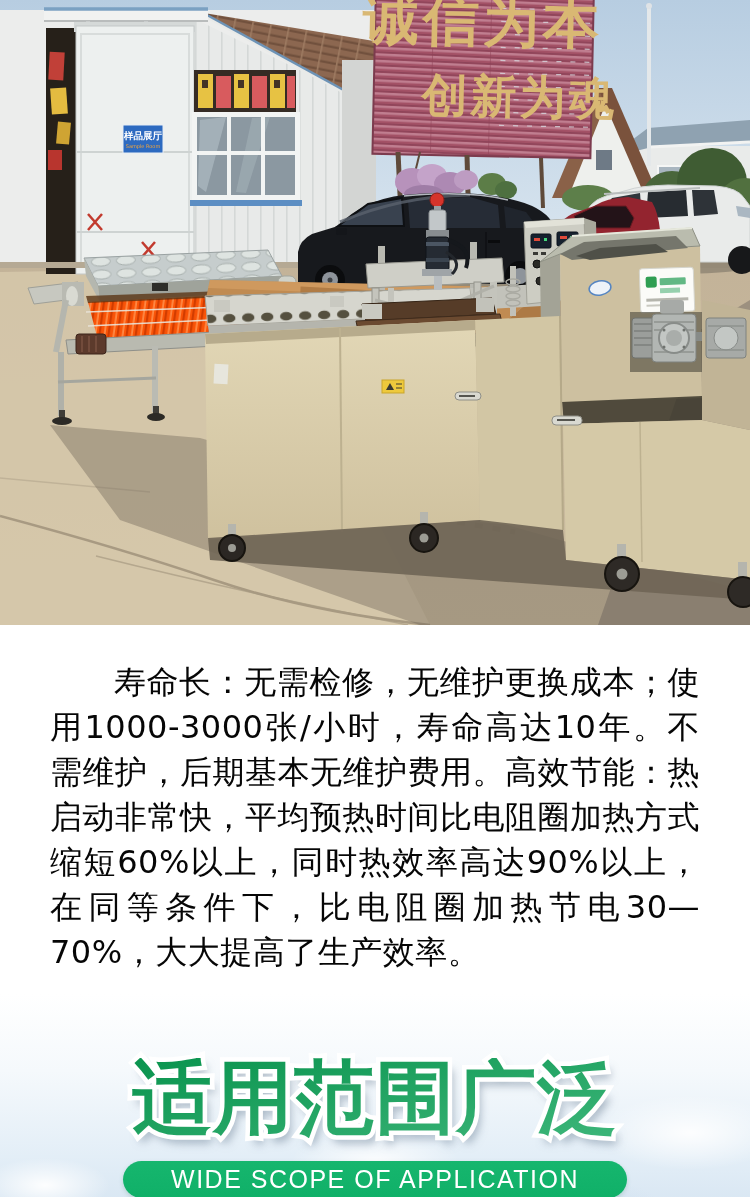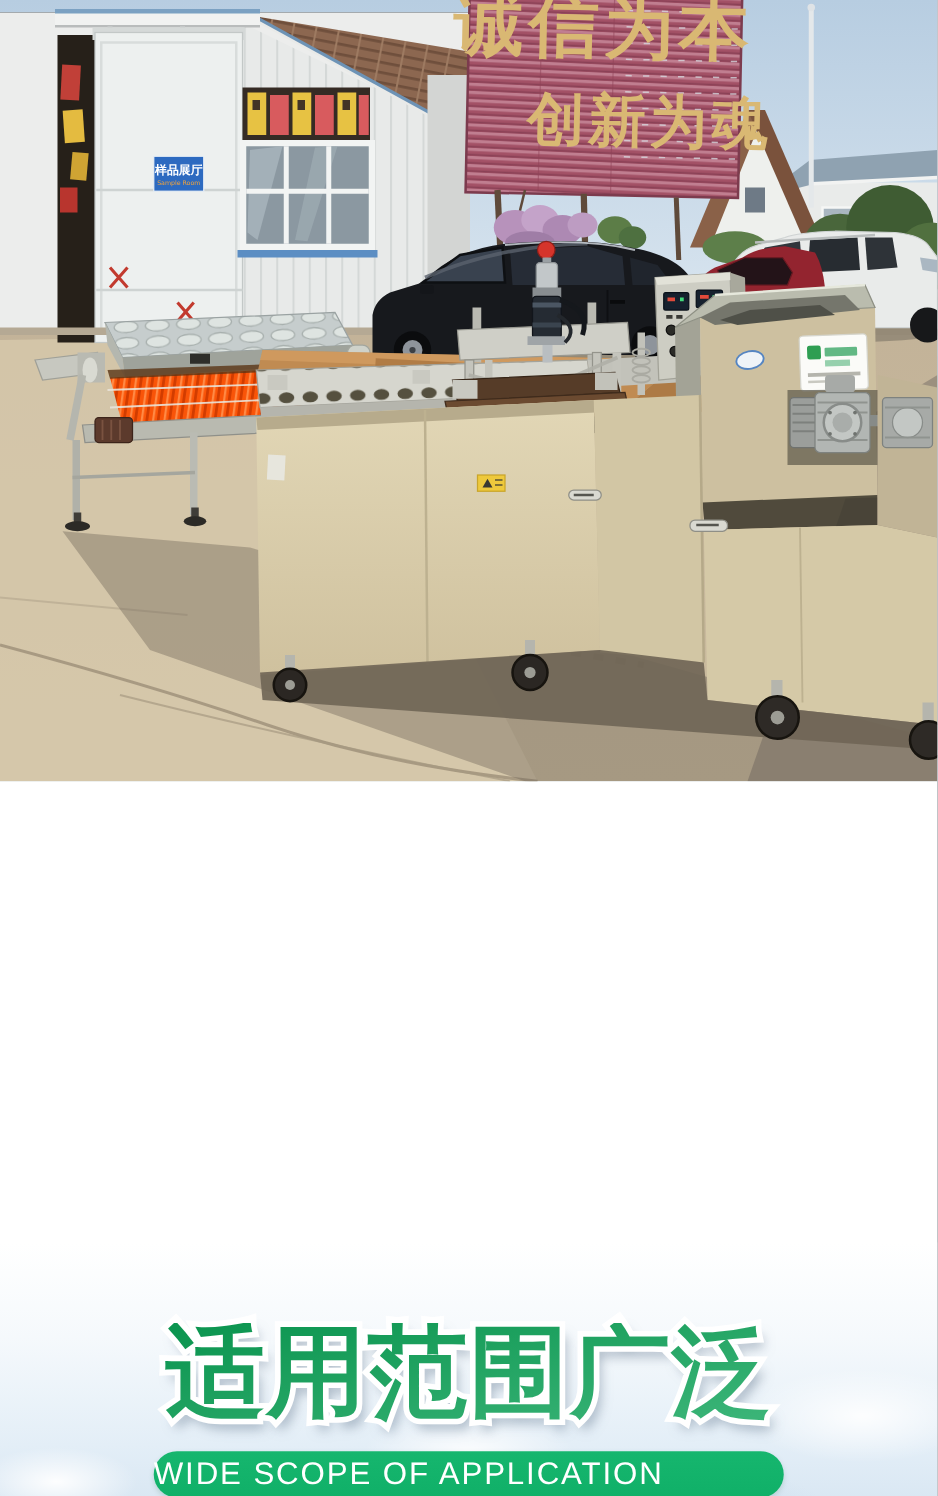--- a/index.html
+++ b/index.html
@@ -48,21 +48,21 @@
     position:absolute;left:0;right:0;top:0;
     z-index:-1;
     color:#ffffff;
     -webkit-text-stroke:9px #ffffff;
     text-shadow:0 0 4px #fff, 5px 8px 9px rgba(103,124,146,.55);
   }
   .apply-banner{
     width:504px;height:37px;margin:23px auto 0;
     background:linear-gradient(180deg,#16b66e,var(--banner-green));
     border-radius:19px;
-    display:flex;align-items:center;
+    display:flex;align-items:center;justify-content:center;
     box-shadow:0 2px 4px rgba(80,140,110,.25);
   }
   .apply-banner span{
     color:#ffffff;font-size:25px;letter-spacing:1.5px;line-height:1;
   }
   .dots{
     margin-top:13px;display:flex;justify-content:center;gap:7px;
   }
   .dots i{
     width:10px;height:10px;border-radius:50%;
@@ -521,20 +521,21 @@
           <circle cx="622" cy="574" r="5.5" fill="#9c9c94"></circle>
         </g>
         <g>
           <rect x="738" y="562" width="9" height="16" fill="#b5b5ad"></rect>
           <circle cx="743" cy="592" r="15" fill="#2e2a26" stroke="#17140f" stroke-width="2"></circle>
         </g>
       </g>
     </g>
   </svg>
 
+  <p class="desc">寿命长：无需检修，无维护更换成本；使用1000-3000张/小时，寿命高达10年。不需维护，后期基本无维护费用。高效节能：热启动非常快，平均预热时间比电阻圈加热方式缩短60%以上，同时热效率高达90%以上，在同等条件下，比电阻圈加热节电30—70%，大大提高了生产效率。</p>
 
   <section class="apply">
     <h2 class="apply-title" data-text="适用范围广泛">适用范围广泛</h2>
     <div class="apply-banner">
       <span>WIDE SCOPE OF APPLICATION</span>
     </div>
     <div class="dots">
       <i></i>
       <i></i>
       <i></i>

